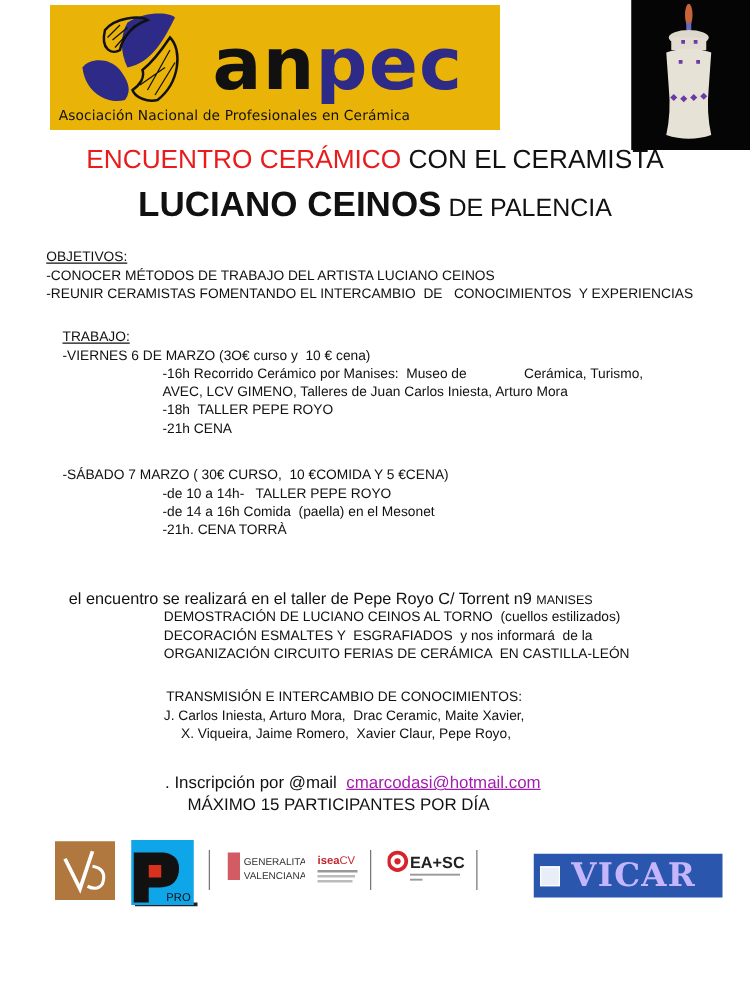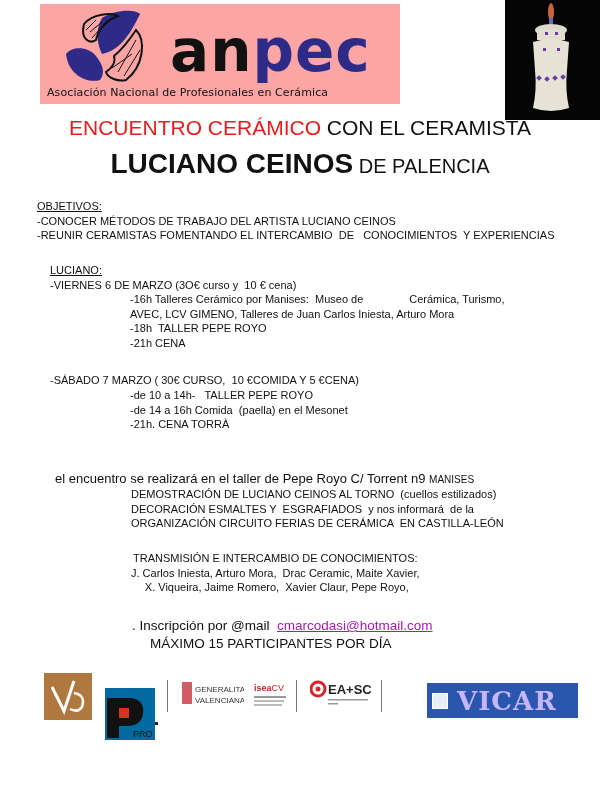--- a/index.html
+++ b/index.html
@@ -1,21 +1,21 @@
 <!DOCTYPE html>
 <html><head>
 <meta charset="utf-8">
 <style>
   html, body { margin: 0; padding: 0; background: #ffffff; }
   body { width: 600px; height: 800px; position: relative; overflow: hidden;
          font-family: "Liberation Sans", sans-serif; color: #111; }
   .abs { position: absolute; }
 
   
-  .logo-wrap { left: 40px; top: 4px; width: 360px; height: 100px; background: #fca5a5; }
+  .logo-wrap { left: 40px; top: 4px; width: 360px; height: 100px; background: #eab308; }
   .logo-mark { left: 22px; top: 6px; width: 96px; height: 74px; }
   .logo-word { left: 130px; top: 18px; font-family: "DejaVu Sans", sans-serif;
                font-weight: bold; font-size: 58px; letter-spacing: 1px; line-height: 58px; }
   .logo-word .c1 { color: #111; }
   .logo-word .c2 { color: #2e2a87; }
   .logo-sub { left: 7px; top: 82px; font-family: "DejaVu Sans", sans-serif; font-weight: normal;
               font-size: 11px; color: #111; white-space: nowrap; letter-spacing: 0.1px; }
 
   
   .photo { left: 505px; top: 0; width: 95px; height: 120px; background: #050505; overflow: hidden; }
@@ -38,21 +38,21 @@
   .venue { left: 55px; top: 471px; font-size: 13px; white-space: nowrap; }
   .venue .small { font-size: 10px; }
   .demo { left: 131px; top: 487px; }
   .trans { left: 131px; top: 551px; text-align: center; }
   .insc { left: 132px; top: 618px; font-size: 13.5px; white-space: nowrap; }
   .insc a { color: #a21caf; text-decoration: underline; }
   .maximo { left: 150px; top: 636px; font-size: 13.5px; white-space: nowrap; }
 
   
   .vd { left: 44px; top: 673px; width: 48px; height: 47px; background: #b0773f; }
-  .prodesco { left: 105px; top: 688px; width: 50px; height: 52px; background: #0369a1; }
+  .prodesco { left: 105px; top: 672px; width: 50px; height: 52px; background: #0ea5e9; }
   .prodesco-shadow { left: 108px; top: 722px; width: 50px; height: 3px; background: #222; }
   .sep { width: 1px; height: 32px; background: #777; top: 680px; }
   .gv { left: 182px; top: 680px; }
   .isea { left: 254px; top: 683px; }
   .easc { left: 310px; top: 679px; }
   .vicar { left: 427px; top: 683px; width: 151px; height: 35px; background: #2a57ad; }
 </style>
 </head>
 <body>
 
@@ -92,25 +92,25 @@
 <div class="abs title1"><span class="red">ENCUENTRO CERÁMICO</span><span> CON EL CERAMISTA</span></div>
 <div class="abs title2"><span class="big">LUCIANO CEINOS</span><span> DE PALENCIA</span></div>
 
 <div class="abs txt objetivos">
   <span class="line u">OBJETIVOS:</span>
   <span class="line">-CONOCER MÉTODOS DE TRABAJO DEL ARTISTA LUCIANO CEINOS</span>
   <span class="line" style="white-space:pre">-REUNIR CERAMISTAS FOMENTANDO EL INTERCAMBIO  DE   CONOCIMIENTOS  Y EXPERIENCIAS</span>
 </div>
 
 <div class="abs txt programa">
-  <span class="line u">LUCIANO:</span>
+  <span class="line u">TRABAJO:</span>
   <span class="line" style="white-space:pre">-VIERNES 6 DE MARZO (3O€ curso y  10 € cena)</span>
 </div>
 <div class="abs txt indent1" style="top:292px">
-  <span class="line" style="white-space:pre">-16h Talleres Cerámico por Manises:  Museo de               Cerámica, Turismo,</span>
+  <span class="line" style="white-space:pre">-16h Recorrido Cerámico por Manises:  Museo de               Cerámica, Turismo,</span>
   <span class="line">AVEC, LCV GIMENO, Talleres de Juan Carlos Iniesta, Arturo Mora</span>
   <span class="line" style="white-space:pre">-18h  TALLER PEPE ROYO</span>
   <span class="line">-21h CENA</span>
 </div>
 
 <div class="abs txt sat-head" style="white-space:pre">-SÁBADO 7 MARZO ( 30€ CURSO,  10 €COMIDA Y 5 €CENA)</div>
 <div class="abs txt indent1" style="top:388px">
   <span class="line" style="white-space:pre">-de 10 a 14h-   TALLER PEPE ROYO</span>
   <span class="line" style="white-space:pre">-de 14 a 16h Comida  (paella) en el Mesonet</span>
   <span class="line">-21h. CENA TORRÀ</span>

